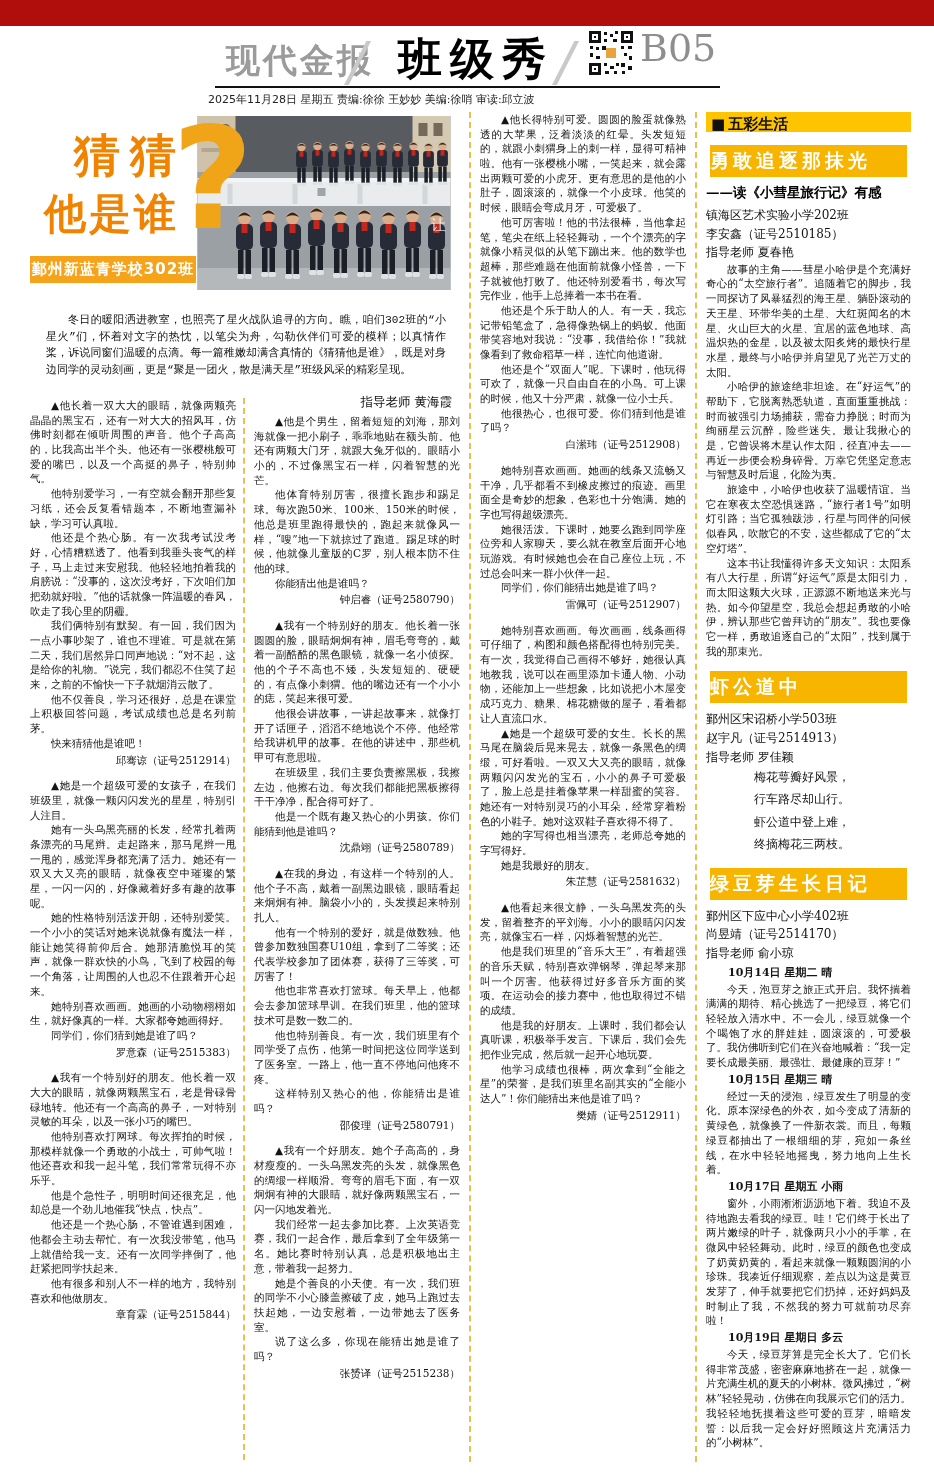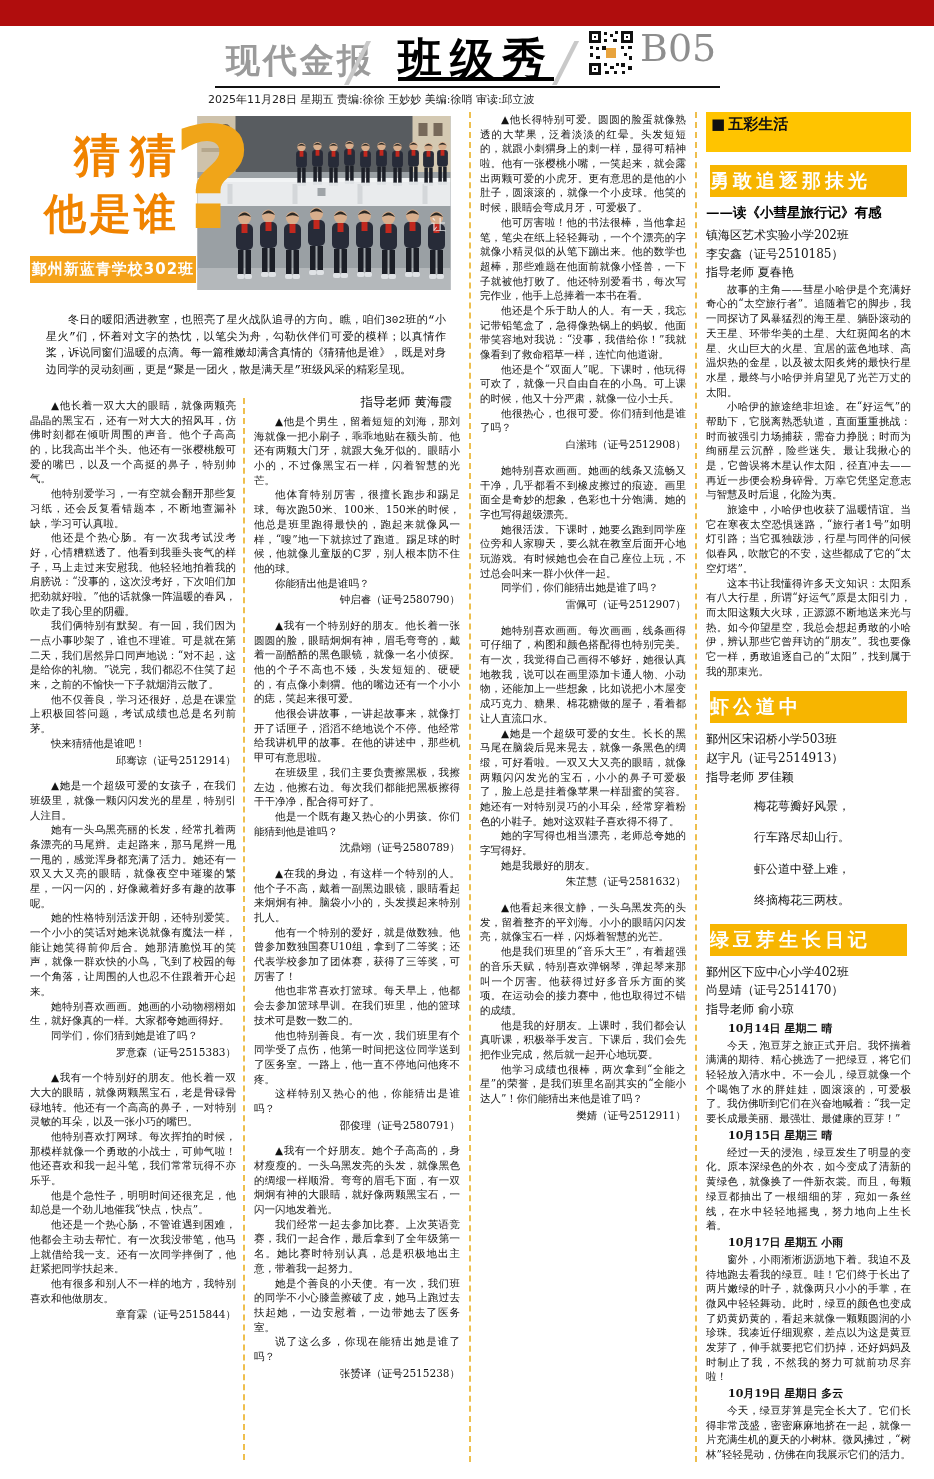--- a/index.html
+++ b/index.html
@@ -2,21 +2,21 @@
 <html><head>
 <meta charset="utf-8">
 <style>
   html,body{margin:0;padding:0;background:#e8e8e8;}
   #page{position:relative;width:934px;height:1479px;background:#ffffff;overflow:hidden;
         font-family:"DejaVu Sans",sans-serif;}
   .topbar{position:absolute;left:0;top:0;width:934px;height:26px;background:#b00d0d;}
   .masthead{position:absolute;left:226px;top:38px;font-size:34px;font-weight:bold;color:#9b9b9b;letter-spacing:3px;}
   .slash{position:absolute;font-size:54px;color:#c9c9c9;font-style:italic;top:30px;}
   .s1{left:348px;} .s2{left:556px;}
-  .section-title{position:absolute;left:398px;top:30px;font-size:44px;font-weight:bold;color:#000;letter-spacing:8px;text-decoration:underline;}
+  .section-title{position:absolute;left:398px;top:30px;font-size:44px;font-weight:bold;color:#000;letter-spacing:8px;}
   .qr{position:absolute;left:588px;top:30px;width:46px;height:46px;}
   .pageno{position:absolute;left:640px;top:26px;font-size:38px;color:#8e8e8e;font-family:"DejaVu Serif",serif;}
   .hrule{position:absolute;left:215px;top:86px;width:505px;height:2px;background:#111;}
   .dateline{position:absolute;left:208px;top:92px;width:505px;text-align:left;font-size:11px;color:#222;}
 
   
   .feature{position:absolute;left:30px;top:112px;width:432px;height:286px;}
   .f-title{position:absolute;left:14px;top:18px;color:#f08300;font-weight:bold;line-height:1.1;}
   .ft1{display:block;font-size:46px;letter-spacing:10px;margin-left:30px;}
   .ft2{display:block;font-size:42px;letter-spacing:3px;margin-top:10px;}
@@ -41,30 +41,30 @@
   .sig{margin:2px 0 0;text-align:right;}
 
   .sep{position:absolute;width:0;border-left:2px dashed #eebf4e;}
   .sep1{left:243px;top:398px;height:1062px;}
   .sep2{left:469px;top:112px;height:1350px;}
   .sep3{left:695px;top:112px;height:1350px;}
 
   
   .life{position:absolute;left:706px;top:112px;width:205px;height:1352px;overflow:hidden;
         font-family:"DejaVu Serif",serif;}
-  .life-band{background:#ffc400;height:40px;line-height:24px;font-size:15px;font-weight:bold;color:#111;
+  .life-band{background:#ffc400;height:20px;line-height:24px;font-size:15px;font-weight:bold;color:#111;
              padding-left:5px;font-family:"DejaVu Sans",sans-serif;}
   .sq{margin-right:3px;}
   .life-article{margin-top:13px;}
   .life-title{background:#f7b500;color:#fff;font-weight:bold;font-size:19px;text-align:left;
               letter-spacing:4px;padding:3px 0;margin:0 4px 7px;font-family:"DejaVu Sans",sans-serif;}
   .life-subtitle{font-weight:bold;font-size:13.5px;margin:2px 0 4px;color:#000;}
   .life-meta{font-size:12px;line-height:1.55;color:#111;}
   .life .para{font-size:10.5px;line-height:1.4;margin:0;text-indent:2em;text-align:justify;color:#141414;}
-  .poem-line{margin:9px 0 0 4em;line-height:1.85;font-size:12px;color:#141414;}
+  .poem-line{margin:0 0 0 4em;line-height:1.85;font-size:12px;color:#141414;}
   .diary-date{margin:2px 0;text-indent:2em;font-size:11px;font-weight:bold;color:#141414;}
 </style>
 </head>
 <body>
 
 <div id="page">
   <div class="topbar"></div>
 
   <div class="masthead">现代金报</div>
   <div class="slash s1">/</div>

